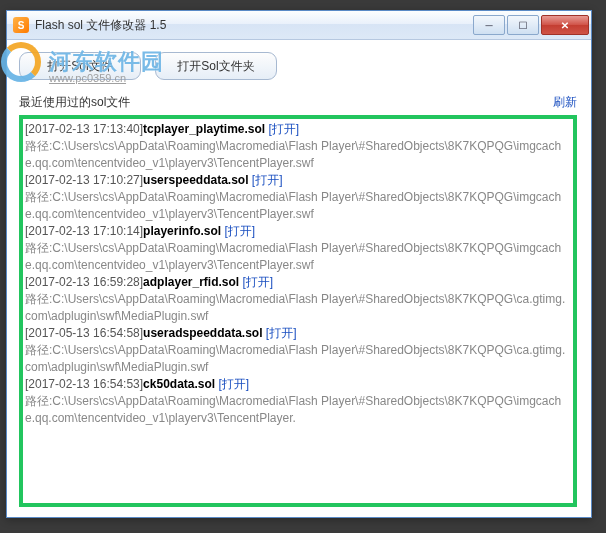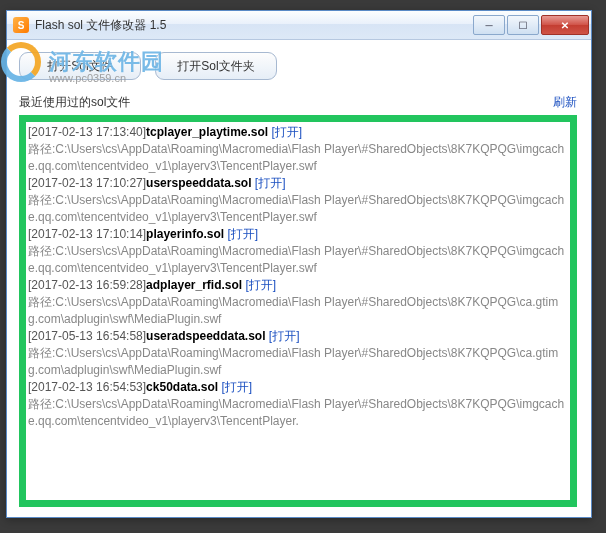--- a/index.html
+++ b/index.html
@@ -109,20 +109,21 @@
     font-weight:bold;
     letter-spacing:1px;
     text-shadow:0 0 1px #fff;
   }
   .wm-sub{
     position:absolute;
     left:52px;
     top:34px;
     font-size:11px;
     color:#999;
+    text-decoration:underline;
   }
   .btn-row {
     display:flex;
     gap:14px;
     margin-bottom:10px;
   }
   .btn {
     background: linear-gradient(to bottom,#fdfdfd,#e6eef7);
     border:1px solid #a7b9d1;
     border-radius:9px;
@@ -138,21 +139,21 @@
   .recent-row{
     display:flex;
     align-items:flex-end;
     justify-content:space-between;
     margin:4px 0 4px 0;
   }
   .recent-label{color:#333;}
   .refresh-link{color:#1a4fc0;}
   .list{
     flex:1;
-    border:7px solid #22c55e;
+    border:4px solid #22c55e;
     overflow:hidden;
     position:relative;
     background:#fff;
   }
   .list-inner{
     position:absolute;
     inset:0;
     overflow-y:auto;
     padding:2px 2px;
   }

